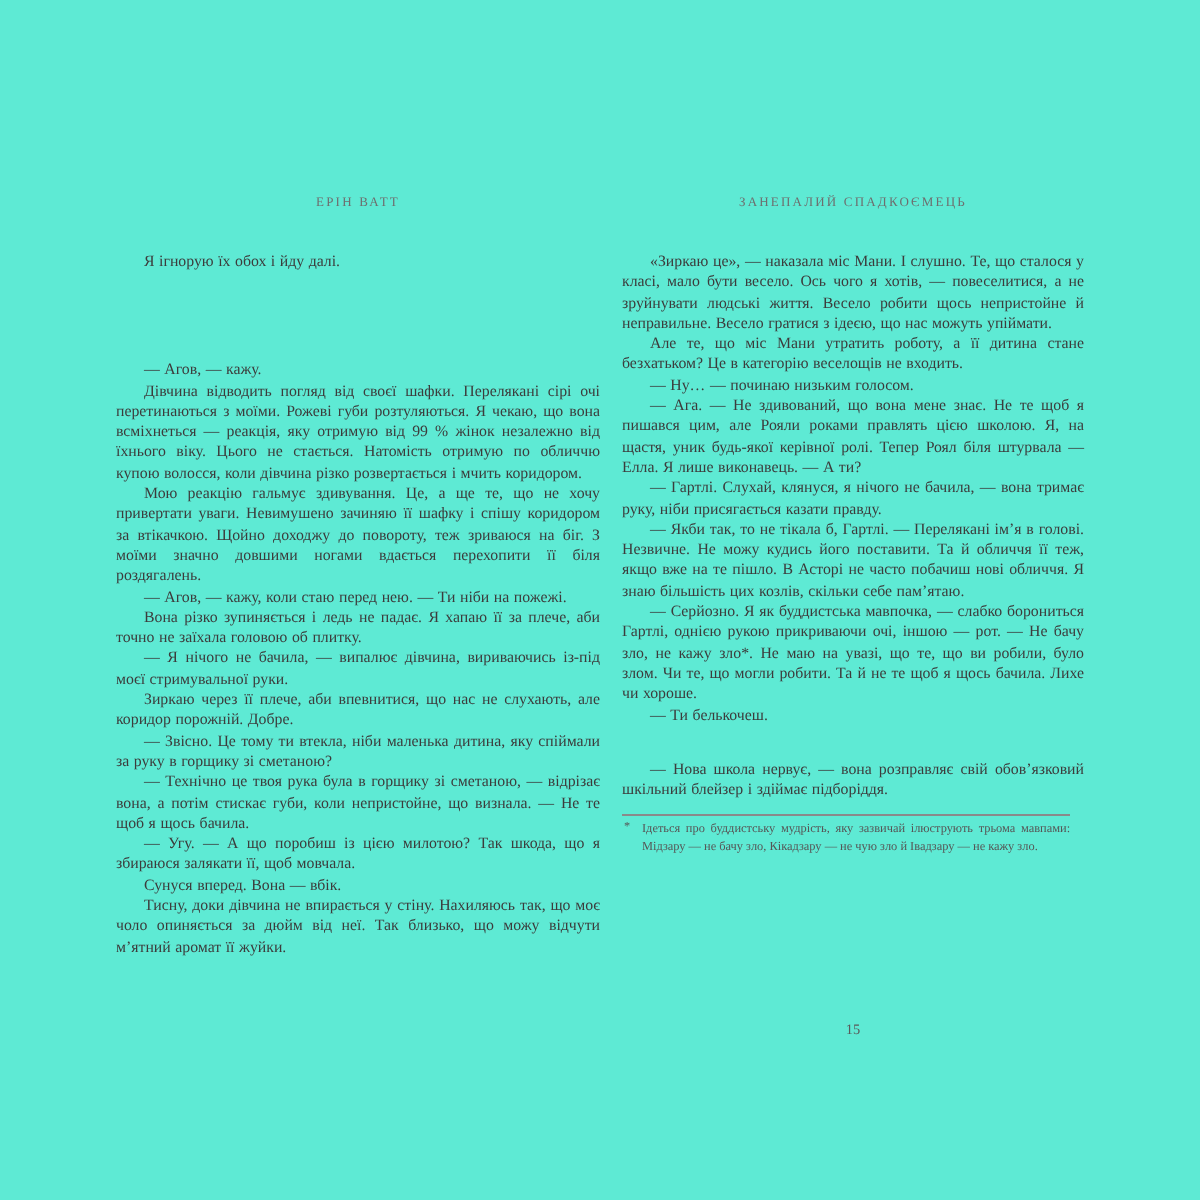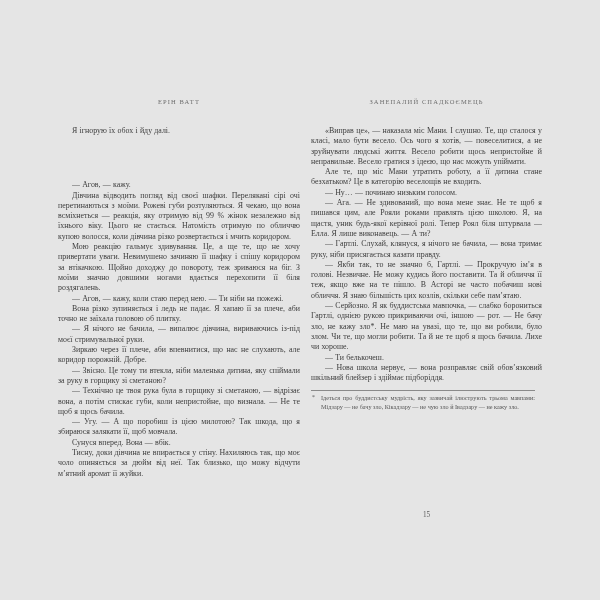--- a/index.html
+++ b/index.html
@@ -8,21 +8,21 @@
     width: 600px;
     height: 600px;
     background: #ffffff;
     font-family: "Liberation Serif", "DejaVu Serif", serif;
     overflow: hidden;
   }
   .spread {
     position: relative;
     width: 600px;
     height: 600px;
-    background: #e5e5e5;
+    background: #5eead4;
   }
   .page {
     position: absolute;
     top: 98px;
     height: 445px;
   }
   .page-left  { left: 58px;  width: 242px; }
   .page-right { left: 311px; width: 231px; }
   .running-header {
     text-align: center;
@@ -92,29 +92,29 @@
       <p style="color: rgb(60, 60, 60);">— Технічно це твоя рука була в горщику зі сметаною, — відрізає вона, а потім стискає губи, коли непристойне, що визнала. — Не те щоб я щось бачила.</p>
       <p style="color: rgb(60, 60, 60);">— Угу. — А що поробиш із цією милотою? Так шкода, що я збираюся залякати її, щоб мовчала.</p>
       <p style="color: rgb(60, 60, 60);">Сунуся вперед. Вона — вбік.</p>
       <p style="color: rgb(60, 60, 60);">Тисну, доки дівчина не впирається у стіну. Нахиляюсь так, що моє чоло опиняється за дюйм від неї. Так близько, що можу відчути м’ятний аромат її жуйки.</p>
     </div>
   </div>
 
   <div class="page page-right">
     <div class="running-header" style="color: rgb(110, 110, 110);">ЗАНЕПАЛИЙ СПАДКОЄМЕЦЬ</div>
     <div class="body-text">
-      <p style="color: rgb(60, 60, 60);">«Виправ це», — наказала міс Мани. І слушно. Те, що сталося у класі, мало бути весело. Ось чого я хотів, — повеселитися, а не зруйнувати людські життя. Весело робити щось непристойне й неправильне. Весело гратися з ідеєю, що нас можуть упіймати.</p>
+      <p style="color: rgb(60, 60, 60);">«Зиркаю це», — наказала міс Мани. І слушно. Те, що сталося у класі, мало бути весело. Ось чого я хотів, — повеселитися, а не зруйнувати людські життя. Весело робити щось непристойне й неправильне. Весело гратися з ідеєю, що нас можуть упіймати.</p>
       <p style="color: rgb(60, 60, 60);">Але те, що міс Мани утратить роботу, а її дитина стане безхатьком? Це в категорію веселощів не входить.</p>
       <p style="color: rgb(60, 60, 60);">— Ну… — починаю низьким голосом.</p>
       <p style="color: rgb(60, 60, 60);">— Ага. — Не здивований, що вона мене знає. Не те щоб я пишався цим, але Рояли роками правлять цією школою. Я, на щастя, уник будь-якої керівної ролі. Тепер Роял біля штурвала — Елла. Я лише виконавець. — А ти?</p>
       <p style="color: rgb(60, 60, 60);">— Гартлі. Слухай, клянуся, я нічого не бачила, — вона тримає руку, ніби присягається казати правду.</p>
-      <p style="color: rgb(60, 60, 60);">— Якби так, то не значно б, Гартлі. — Прокручую ім’я в голові. Незвичне. Не можу кудись його поставити. Та й обличчя її теж, якщо вже на те пішло. В Асторі не часто побачиш нові обличчя. Я знаю більшість цих козлів, скільки себе пам’ятаю.</p>
+      <p style="color: rgb(60, 60, 60);">— Якби так, то не тікала б, Гартлі. — Перелякані ім’я в голові. Незвичне. Не можу кудись його поставити. Та й обличчя її теж, якщо вже на те пішло. В Асторі не часто побачиш нові обличчя. Я знаю більшість цих козлів, скільки себе пам’ятаю.</p>
       <p style="color: rgb(60, 60, 60);">— Серйозно. Я як буддистська мавпочка, — слабко борониться Гартлі, однією рукою прикриваючи очі, іншою — рот. — Не бачу зло, не кажу зло*. Не маю на увазі, що те, що ви робили, було злом. Чи те, що могли робити. Та й не те щоб я щось бачила. Лихе чи хороше.</p>
       <p style="color: rgb(60, 60, 60);">— Ти белькочеш.</p>
-      <p style="color: rgb(60, 60, 60);">— Нова школа нервує, — вона розправляє свій обов’язковий шкільний блейзер і здіймає підборіддя.</p>
+      <p style="color: rgb(60, 60, 60); margin-top: 17px;">— Нова школа нервує, — вона розправляє свій обов’язковий шкільний блейзер і здіймає підборіддя.</p>
     </div>
     <div class="footnote-block">
       <div class="footnote">
         <span class="marker">*</span>
         <span>Ідеться про буддистську мудрість, яку зазвичай ілюструють трьома мавпами: Мідзару — не бачу зло, Кікадзару — не чую зло й Івадзару — не кажу зло.</span>
       </div>
     </div>
     <div class="page-number">15</div>
   </div>
 

